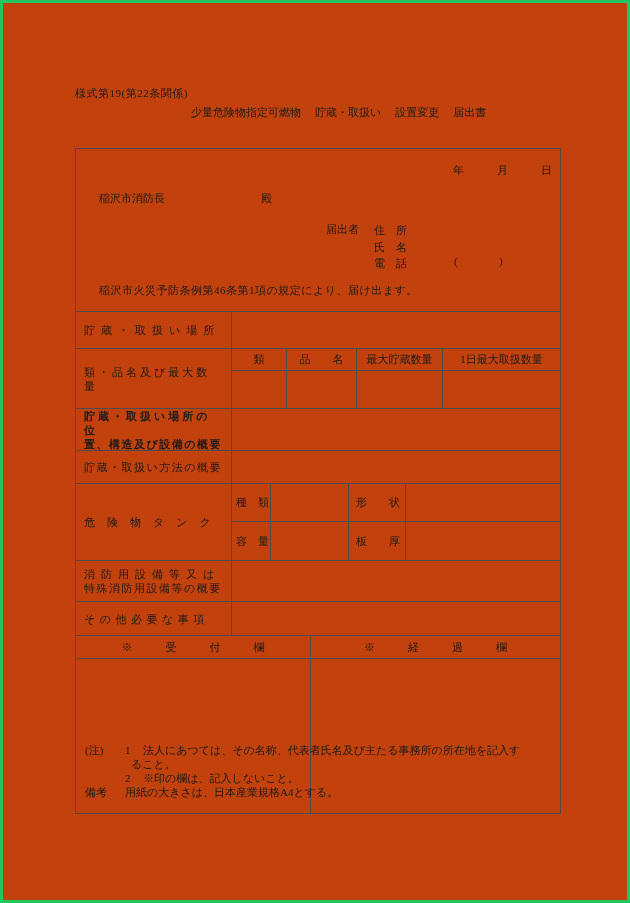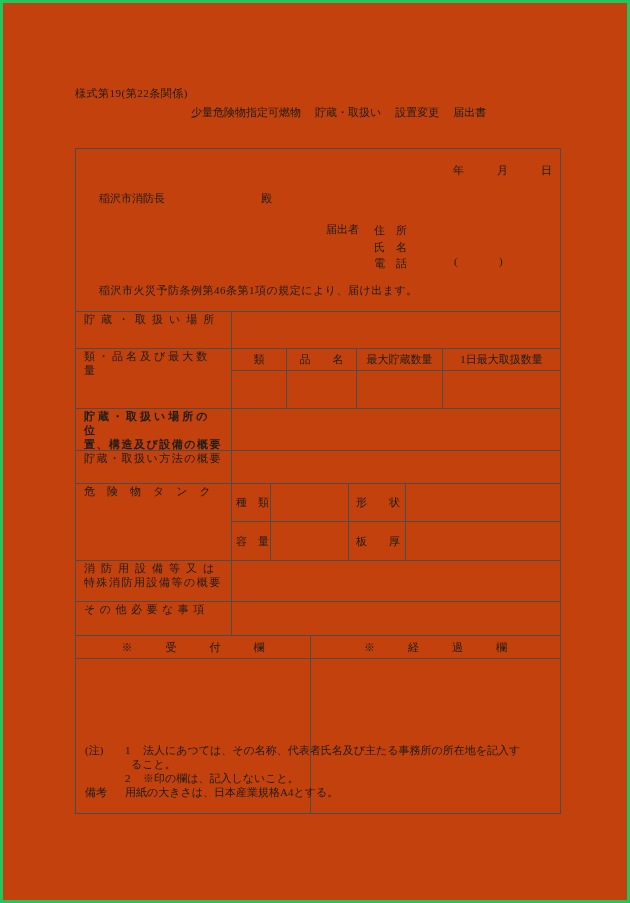--- a/index.html
+++ b/index.html
@@ -24,21 +24,21 @@
   .form-table{
     left:72px;top:145px;width:486px;height:666px;
     border:1px solid #4c4c4c;
     display:flex;flex-direction:column;box-sizing:border-box;
   }
   .row{display:flex;border-bottom:1px solid #4c4c4c;box-sizing:border-box;}
   .row:last-child{border-bottom:none;}
   .header-row{position:relative;height:163px;}
   .label-cell{
     width:156px;flex:0 0 156px;border-right:1px solid #4c4c4c;
-    display:flex;flex-direction:column;justify-content:flex-start;
+    display:flex;flex-direction:column;justify-content:center;
     padding:0 8px;box-sizing:border-box;
   }
   .value-cell{flex:1;}
   .lbl{line-height:14px;}
   .ls15{letter-spacing:1.5px;}
   .ls3{letter-spacing:3px;}
   .ls45{letter-spacing:4.5px;}
   .ls6{letter-spacing:6px;}
   .ls12{letter-spacing:12px;}
   

